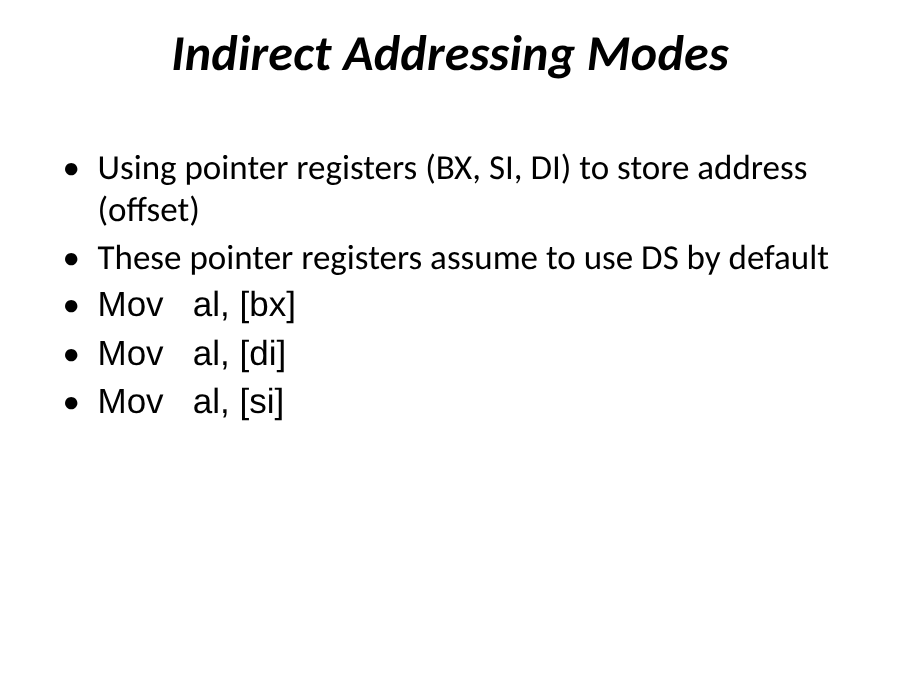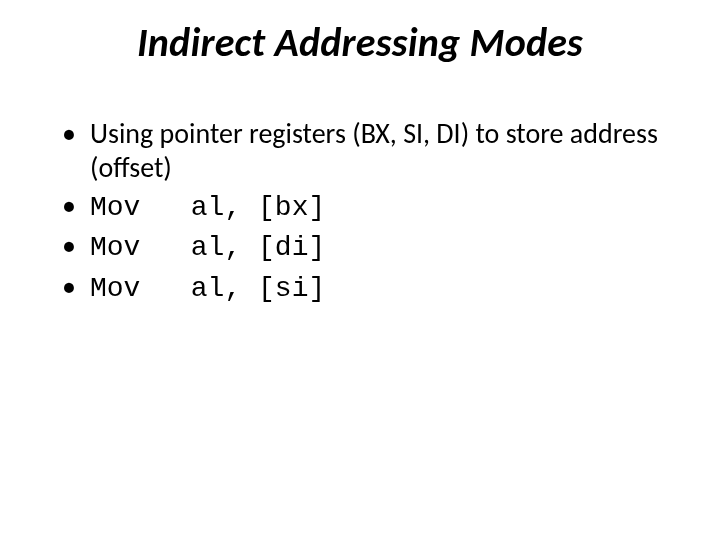--- a/index.html
+++ b/index.html
@@ -21,47 +21,48 @@
   .title {
     font-size: 40px;
     font-weight: 700;
     font-style: italic;
     text-align: center;
     margin: 0 0 50px 0;
     letter-spacing: 0.2px;
   }
   ul.body {
     list-style: none;
-    margin: 12px;
+    margin: 0;
     padding: 0 0 0 34px;
   }
   ul.body > li {
     position: relative;
     font-size: 28px;
     line-height: 1.22;
     margin: 0 0 4px 0;
     padding-left: 4px;
   }
   ul.body > li::before {
     content: "•";
     position: absolute;
     left: -24px;
     top: 0;
     font-size: 28px;
     line-height: 1.22;
   }
   .mono {
-    font-family: Liberation Mono, monospace;
+    font-family: Liberation Sans, sans-serif;
     white-space: pre;
   }
 </style>
 </head>
 <body>
 
 <div class="slide">
   <h1 class="title">Indirect Addressing Modes</h1>
   <ul class="body">
     <li><span>Using pointer registers (BX, SI, DI) to store address (offset)</span></li>
+    <li><span>These pointer registers assume to use DS by default</span></li>
     <li><span class="mono">Mov   al, [bx]</span></li>
     <li><span class="mono">Mov   al, [di]</span></li>
     <li><span class="mono">Mov   al, [si]</span></li>
   </ul>
 </div>
 
 </body></html>

